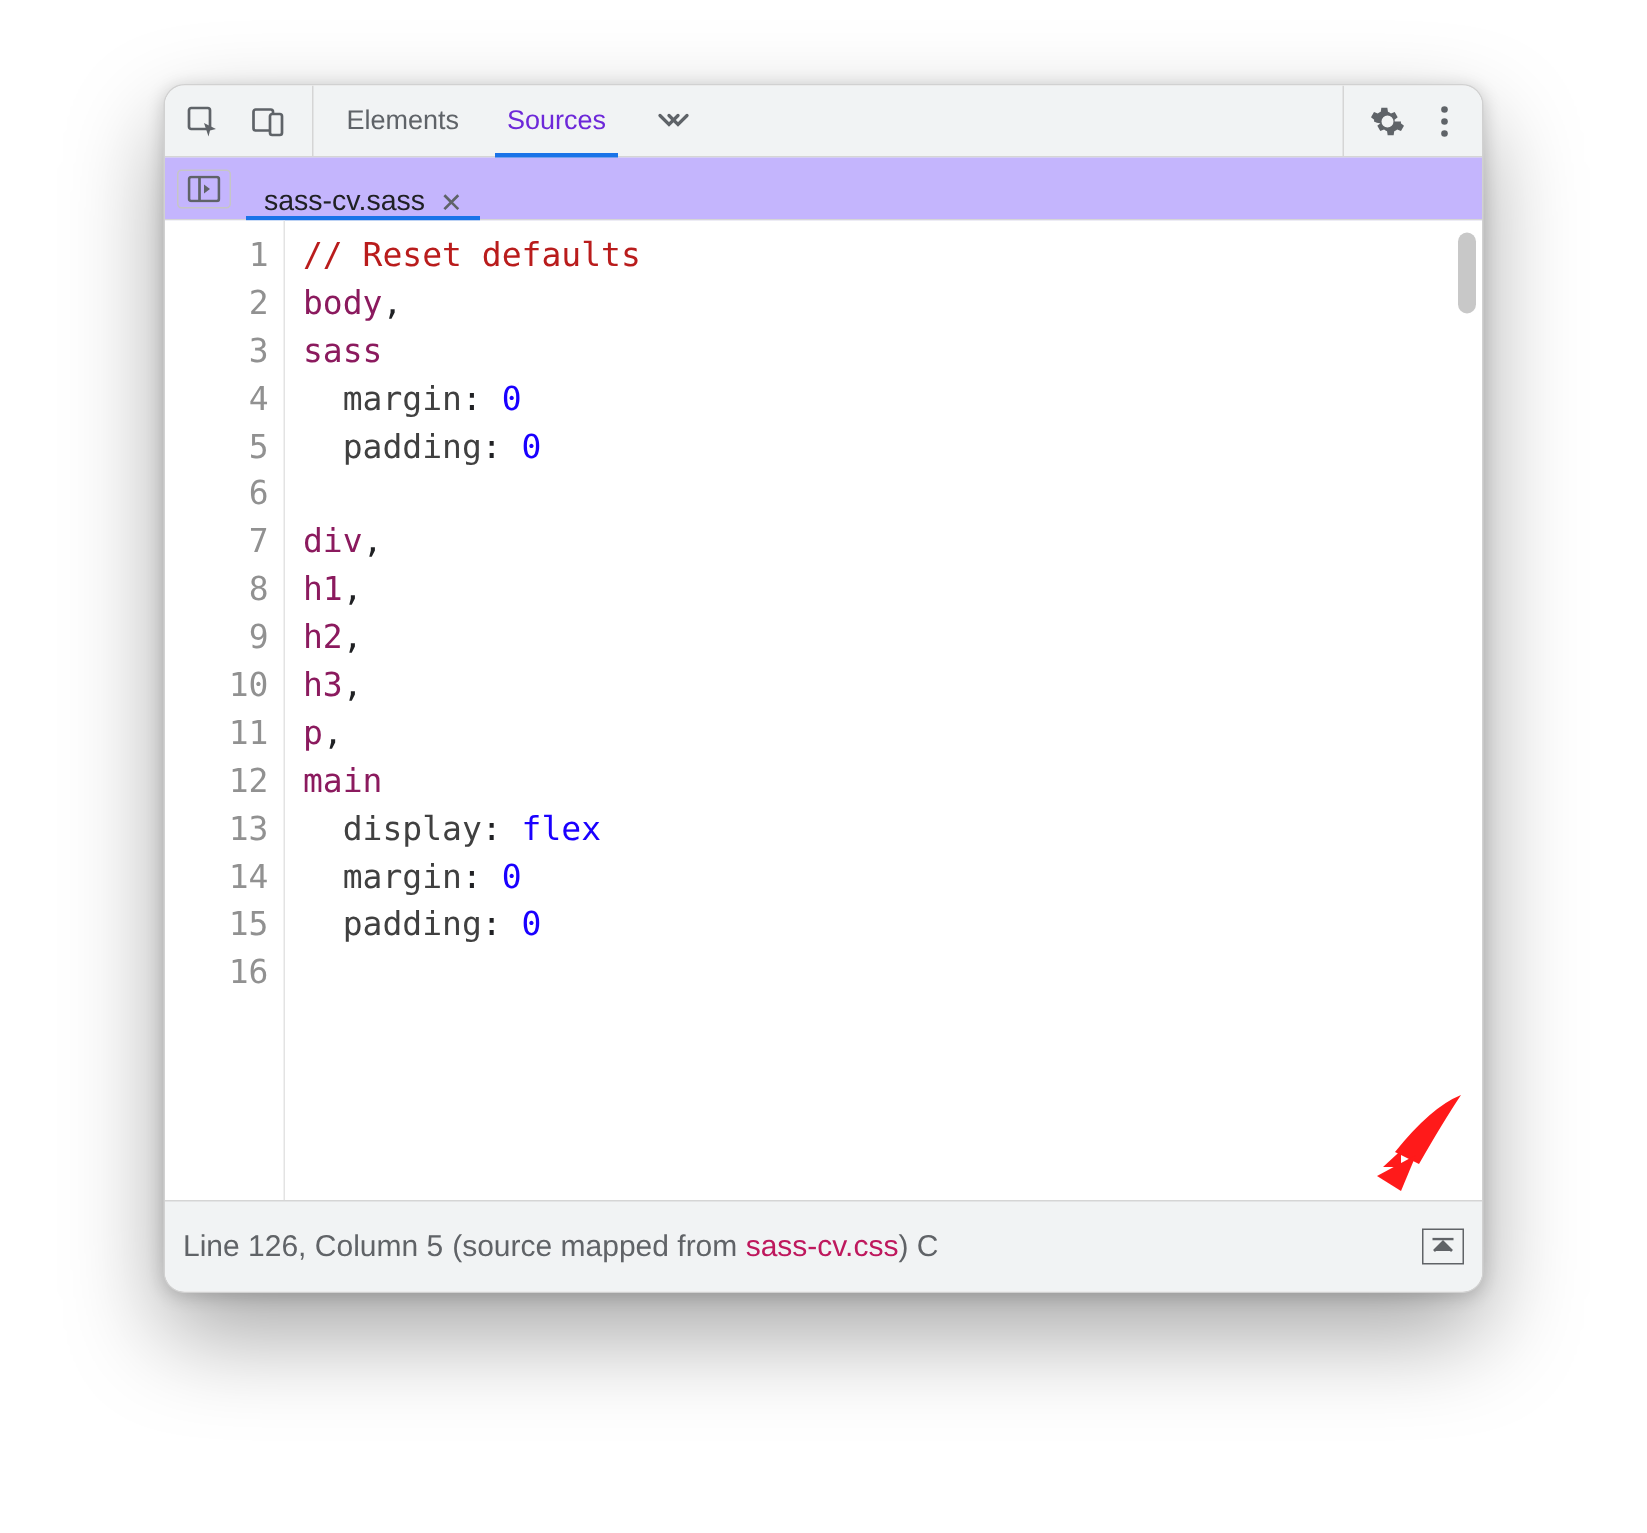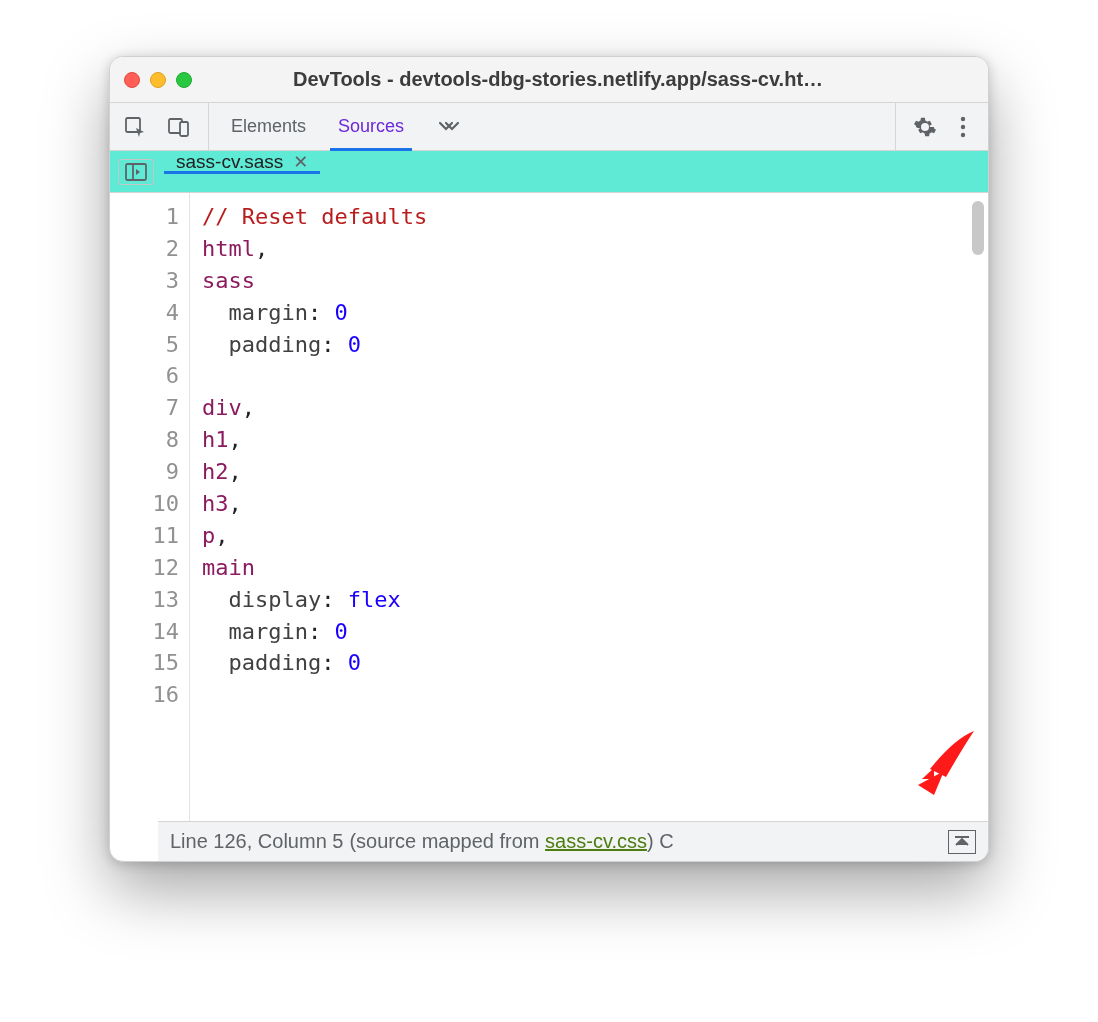--- a/index.html
+++ b/index.html
@@ -65,22 +65,22 @@
   display: flex; align-items: center; padding: 0 16px;
   font-size: 18px; color: #5f6368; position: relative; cursor: pointer;
 }
 .tab.active { color: #6d28d9; }
 .tab.active::after {
   content: ""; position: absolute; left: 8px; right: 8px; bottom: -1px;
   height: 3px; background: #1a73e8;
 }
 .tb-right { margin-left: auto; display: flex; align-items: center; gap: 8px; padding-left: 14px; border-left: 1px solid #d5d5d5; }
 .filebar {
-  height: 42px; background: #5eead4; border-bottom: 1px solid #d5d5d5;
-  display: flex; align-items: flex-start; padding-left: 8px;
+  height: 42px; background: #c4b5fd; border-bottom: 1px solid #d5d5d5;
+  display: flex; align-items: flex-end; padding-left: 8px;
 }
 .nav-toggle {
   width: 36px; display: flex; align-items: center; justify-content: center;
   color: #5f6368; border: 1px solid #c6c6c6; border-radius: 3px;
   height: 26px; align-self: center; margin-right: 10px;
 }
 .filetab {
   display: flex; align-items: center; gap: 10px; padding: 0 12px;
   font-size: 19px; color: #202124; position: relative; cursor: pointer;
 }
@@ -100,47 +100,39 @@
 .code { flex: 1; padding: 8px 0 8px 12px; line-height: 1.45; white-space: pre; color: #202124; overflow: hidden; }
 .c-comment { color: #b91c1c; }
 .c-sel { color: #8b1a5e; }
 .c-prop { color: #404040; }
 .c-num { color: #1a00ff; }
 .scrollbar {
   position: absolute; top: 8px; right: 4px; width: 12px; height: 54px;
   background: #c8c8c8; border-radius: 6px;
 }
 .statusbar {
-  height: 40px; background: #f1f3f4; border-top: 1px solid #d5d5d5;
+  height: 61px; background: #f1f3f4; border-top: 1px solid #d5d5d5;
   display: flex; align-items: center; gap: 6px; padding: 0 12px;
-  font-size: 20px; color: #606367; white-space: nowrap; overflow: hidden; margin-left: 48px;
-}
-.src-link { text-decoration: underline; color: #4d7c0f; }
+  font-size: 20px; color: #606367; white-space: nowrap; overflow: hidden;
+}
+.src-link { color: #be185d; }
 .drawer-btn {
   margin-left: auto; width: 28px; height: 24px; border: 1.5px solid #606367;
   display: flex; align-items: center; justify-content: center; color: #606367;
 }
 .arrow {
   position: absolute; right: -6px; bottom: 48px; color: #ff1a1a;
   transform: rotate(0deg);
 }
 </style>
 </head>
 <body>
 
 <div class="window">
 
-  <div class="titlebar">
-    <div class="traffic">
-      <div class="dot red"></div>
-      <div class="dot yellow"></div>
-      <div class="dot green"></div>
-    </div>
-    <div class="wtitle">DevTools - devtools-dbg-stories.netlify.app/sass-cv.ht…</div>
-  </div>
 
   <div class="tabbar">
     <div class="tb-left">
       <div class="tb-icon">
         <svg width="24" height="24" viewBox="0 0 24 24" fill="none" stroke="currentColor" stroke-width="1.8">
             <rect x="3" y="3" width="14" height="14" rx="1.5"></rect>
             <path d="M13 13 L21 17 L17 18 L16 22 Z" fill="currentColor" stroke="none"></path>
           </svg>
       </div>
       <div class="tb-icon">
@@ -201,21 +193,21 @@
       <div>9</div>
       <div>10</div>
       <div>11</div>
       <div>12</div>
       <div>13</div>
       <div>14</div>
       <div>15</div>
       <div>16</div>
     </div>
     <div class="code"><span class="c-comment">// Reset defaults</span>
-<span class="c-sel">html</span><span>,</span>
+<span class="c-sel">body</span><span>,</span>
 <span class="c-sel">sass</span>
   <span class="c-prop">margin</span><span>: </span><span class="c-num">0</span>
   <span class="c-prop">padding</span><span>: </span><span class="c-num">0</span>
 
 <span class="c-sel">div</span><span>,</span>
 <span class="c-sel">h1</span><span>,</span>
 <span class="c-sel">h2</span><span>,</span>
 <span class="c-sel">h3</span><span>,</span>
 <span class="c-sel">p</span><span>,</span>
 <span class="c-sel">main</span>

